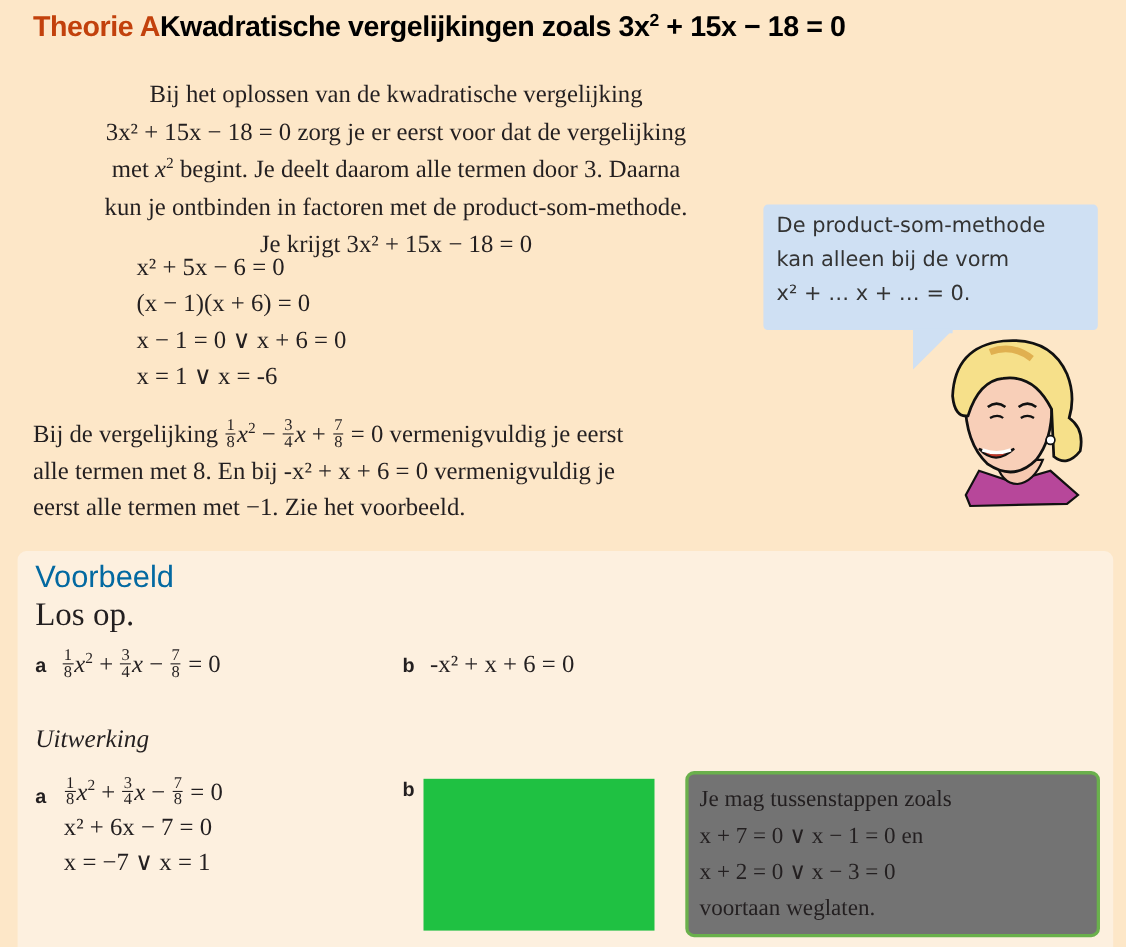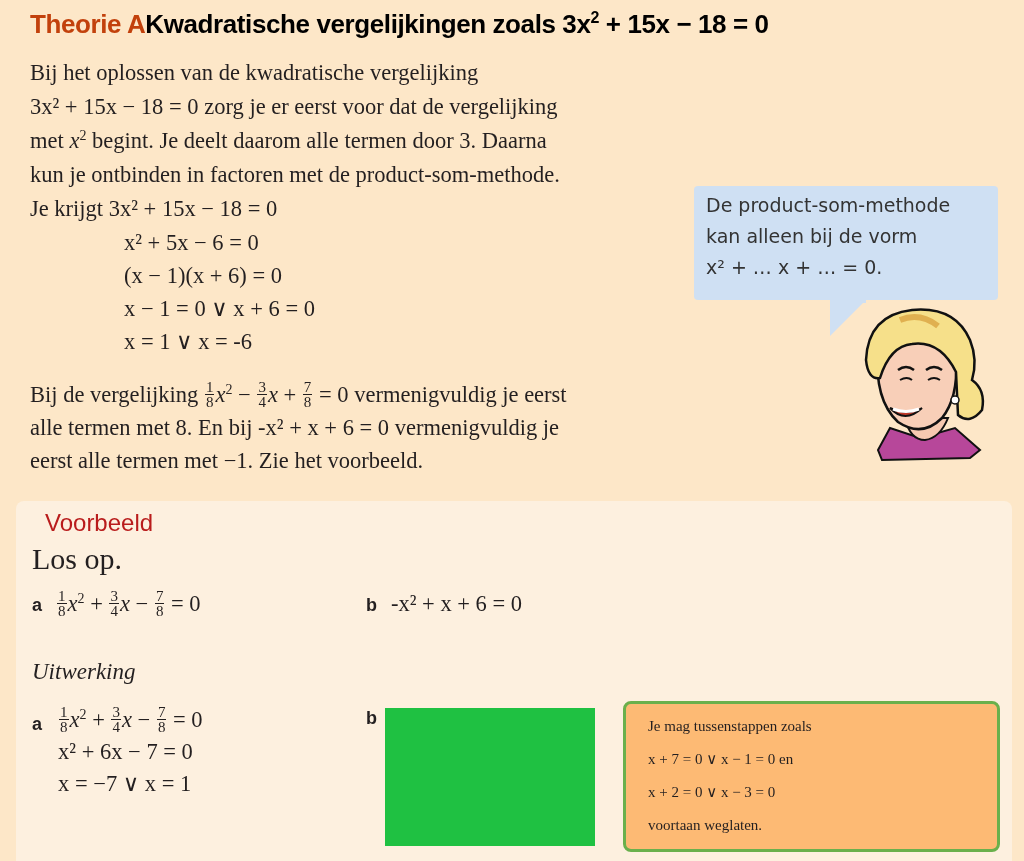--- a/index.html
+++ b/index.html
@@ -14,22 +14,22 @@
       position:absolute; left:30px; top:9px;
       font-family:"Liberation Sans", "DejaVu Sans", sans-serif;
       font-weight:bold; font-size:26px; letter-spacing:-0.4px;
       white-space:nowrap;
     }
     .title .t-label { color:#c2410c; margin-right:0; }
     .title .t-main { color:#000000; }
     .title sup { font-size:16px; }
 
     .intro {
-      position:absolute; left:30px; top:56px; width:660px;
-      font-size:22.5px; line-height:34px;
+      position:absolute; left:30px; top:69px; width:660px;
+      font-size:22.5px; line-height:34px;text-align:center;
     }
     .intro p { margin:0; }
     .steps { position:absolute; left:124px; top:226px; font-size:22.5px; line-height:33px; }
     .steps div { white-space:nowrap; }
     .para2 {
       position:absolute; left:30px; top:378px; width:670px;
       font-size:22.5px; line-height:33px;
     }
     i.v { font-style:italic; }
     sup { font-size:14px; line-height:0; }
@@ -57,23 +57,23 @@
       position:absolute; left:830px; top:299px; width:36px; height:4px; background:#cfe0f3;
     }
 
     .avatar { position:absolute; left:860px; top:300px; width:130px; height:165px; }
 
     .voorbeeld {
       position:absolute; left:16px; top:501px; width:996px; height:370px;
       background:#fdf0df; border-radius:8px;
     }
     .vb-title {
-      position:absolute; left:29px; top:8px;
+      position:absolute; left:16px; top:8px;
       font-family:"Liberation Sans", "DejaVu Sans", sans-serif;
-      font-size:24px; color:#b91c1c;
+      font-size:28px; color:#0369a1;
     }
     .vb-los { position:absolute; left:16px; top:41px; font-size:30px; }
     .lbl {
       font-family:"Liberation Sans", "DejaVu Sans", sans-serif; font-weight:bold;
       font-size:18px; display:inline-block;
     }
     .eq { font-size:22.5px; white-space:nowrap; }
     .vb-a { position:absolute; left:16px; top:90px; }
     .vb-b { position:absolute; left:350px; top:90px; }
     .vb-uit {
@@ -81,23 +81,23 @@
     }
     .uit-a { position:absolute; left:16px; top:203px; line-height:32px; }
     .uit-a .rows { display:inline-block; vertical-align:top; margin-left:12px; }
     .uit-b-lbl { position:absolute; left:350px; top:207px; }
     .green-block {
       position:absolute; left:369px; top:207px; width:210px; height:138px;
       background:#1fc142;
     }
     .tip {
       position:absolute; left:607px; top:200px; width:377px; height:151px;
-      background:#fdba74; border:3px solid #6ab04c; border-radius:8px;
-      box-sizing:border-box; padding:6px 22px;
-      font-size:15px; line-height:33px;
+      background:#737373; border:3px solid #6ab04c; border-radius:8px;
+      box-sizing:border-box; padding:6px 10px;
+      font-size:21px; line-height:33px;
     }
   </style>
 </head>
 <body>
 
 <div class="title">
   <span class="t-label">Theorie A</span><span class="t-main"><span>Kwadratische vergelijkingen zoals 3x</span><sup>2</sup><span> + 15x − 18 = 0</span></span>
 </div>
 
 <div class="intro">

